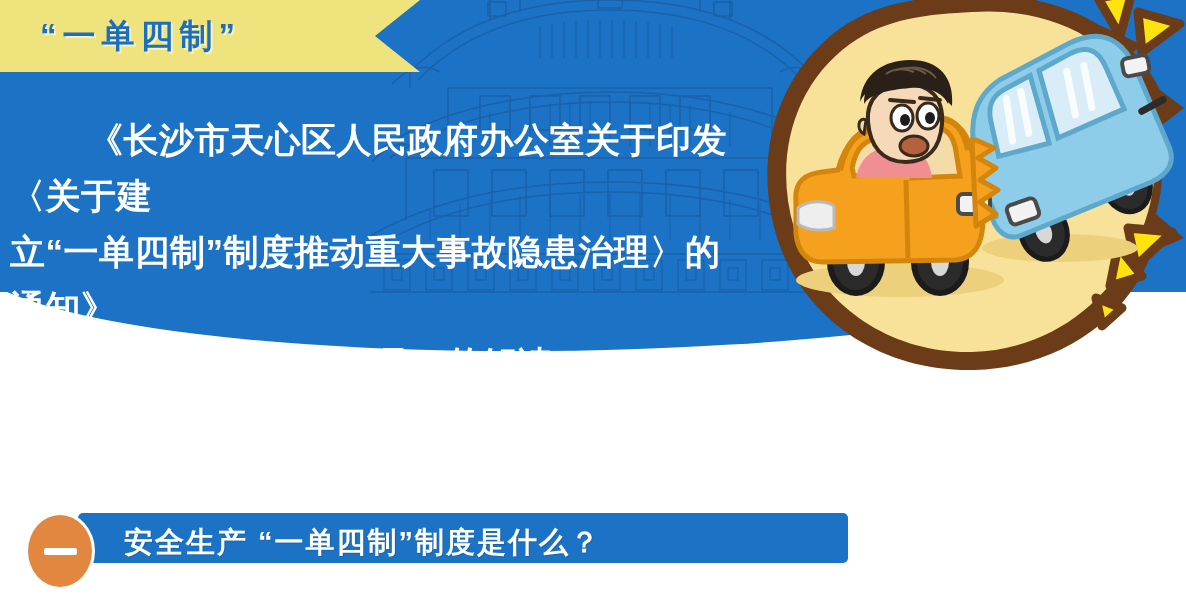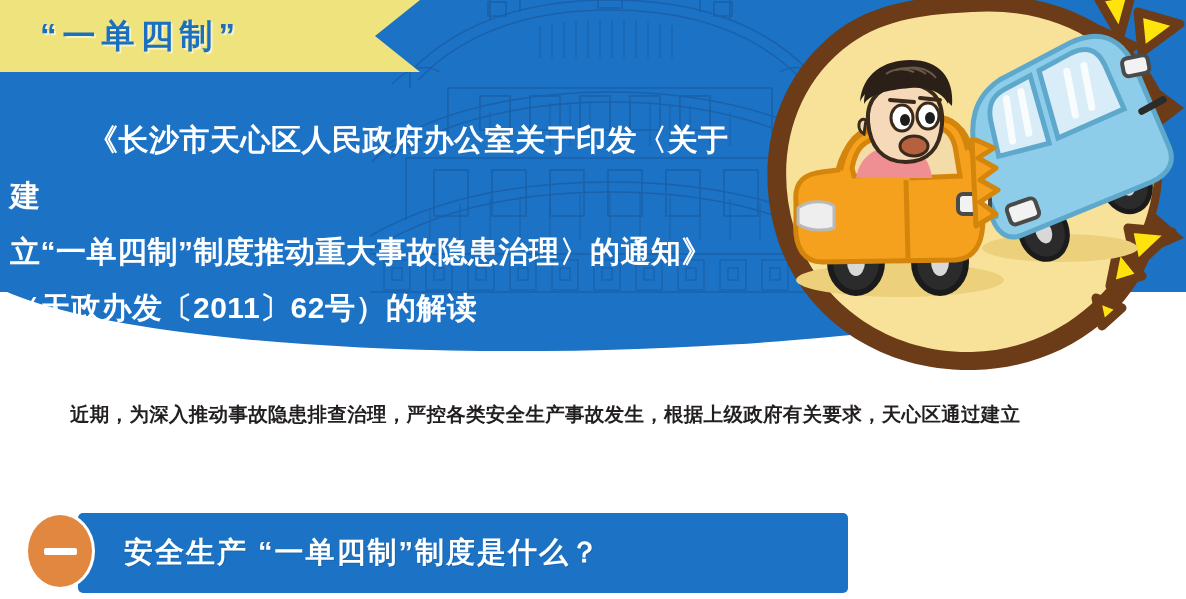--- a/index.html
+++ b/index.html
@@ -43,21 +43,21 @@
     font-size:33px;font-weight:700;letter-spacing:6px;
     color:#1b6fc0;
     text-shadow:2px 2px 0 rgba(255,255,255,.55);
     white-space:nowrap;
     text-align:center;
   }
 
   
   .headline{
     position:absolute;left:10px;top:112px;width:745px;
-    color:#ffffff;font-size:30px;font-weight:700;
+    color:#ffffff;font-size:35px;font-weight:700;
     line-height:56px;letter-spacing:.5px;
   }
   .headline .l1{display:block;text-indent:78px;}
   .headline .l2{display:block;}
   .headline .l3{display:block;}
 
   
   .illo{position:absolute;left:760px;top:-10px;width:430px;height:390px;}
   .illo svg{display:block;width:100%;height:100%;}
 
@@ -65,23 +65,23 @@
   .intro{
     position:absolute;left:28px;top:392px;width:1120px;
     color:#231f20;font-size:19.5px;font-weight:700;line-height:44px;
     letter-spacing:.3px;
   }
   .intro .p1{display:block;text-indent:42px;}
   .intro .p2{display:block;}
 
   
   .section-bar{
-    position:absolute;left:78px;top:513px;width:770px;height:80px;
+    position:absolute;left:78px;top:513px;width:770px;height:50px;
     background:#1c72c4;border-radius:5px;
-    display:flex;align-items:center;
+    display:flex;align-items:flex-end;
   }
   .section-bar .label{
     margin-left:46px;color:#ffffff;font-size:29px;font-weight:700;
     letter-spacing:2px;white-space:nowrap;
     text-shadow:1px 1px 0 rgba(0,0,0,.12);
   }
   .section-num{
     position:absolute;left:25px;top:512px;width:70px;height:78px;
     background:#e2873f;border-radius:50%;
     border:3px solid #ffffff;
@@ -315,21 +315,20 @@
             <path d="M160 108 L180 110" stroke="#3a2a1c" stroke-width="4" stroke-linecap="round"></path>
 
             <ellipse cx="154" cy="156" rx="14" ry="10" fill="#b5613f" stroke="#3a2a1c" stroke-width="3"></ellipse>
           </g>
         </g>
       </svg>
     </div>
   </div>
 
   <div class="intro">
-    <span class="p1">近期，为深入推动事故隐患排查治理，严控各类安全生产事故发生，根据上级政府有关要求，天心区通过建立</span>
   </div>
 
   <div class="section-bar">
     <span class="label">安全生产 “一单四制”制度是什么？</span>
   </div>
   <div class="section-num">
     <span class="dash"></span>
   </div>
 
 </div>

